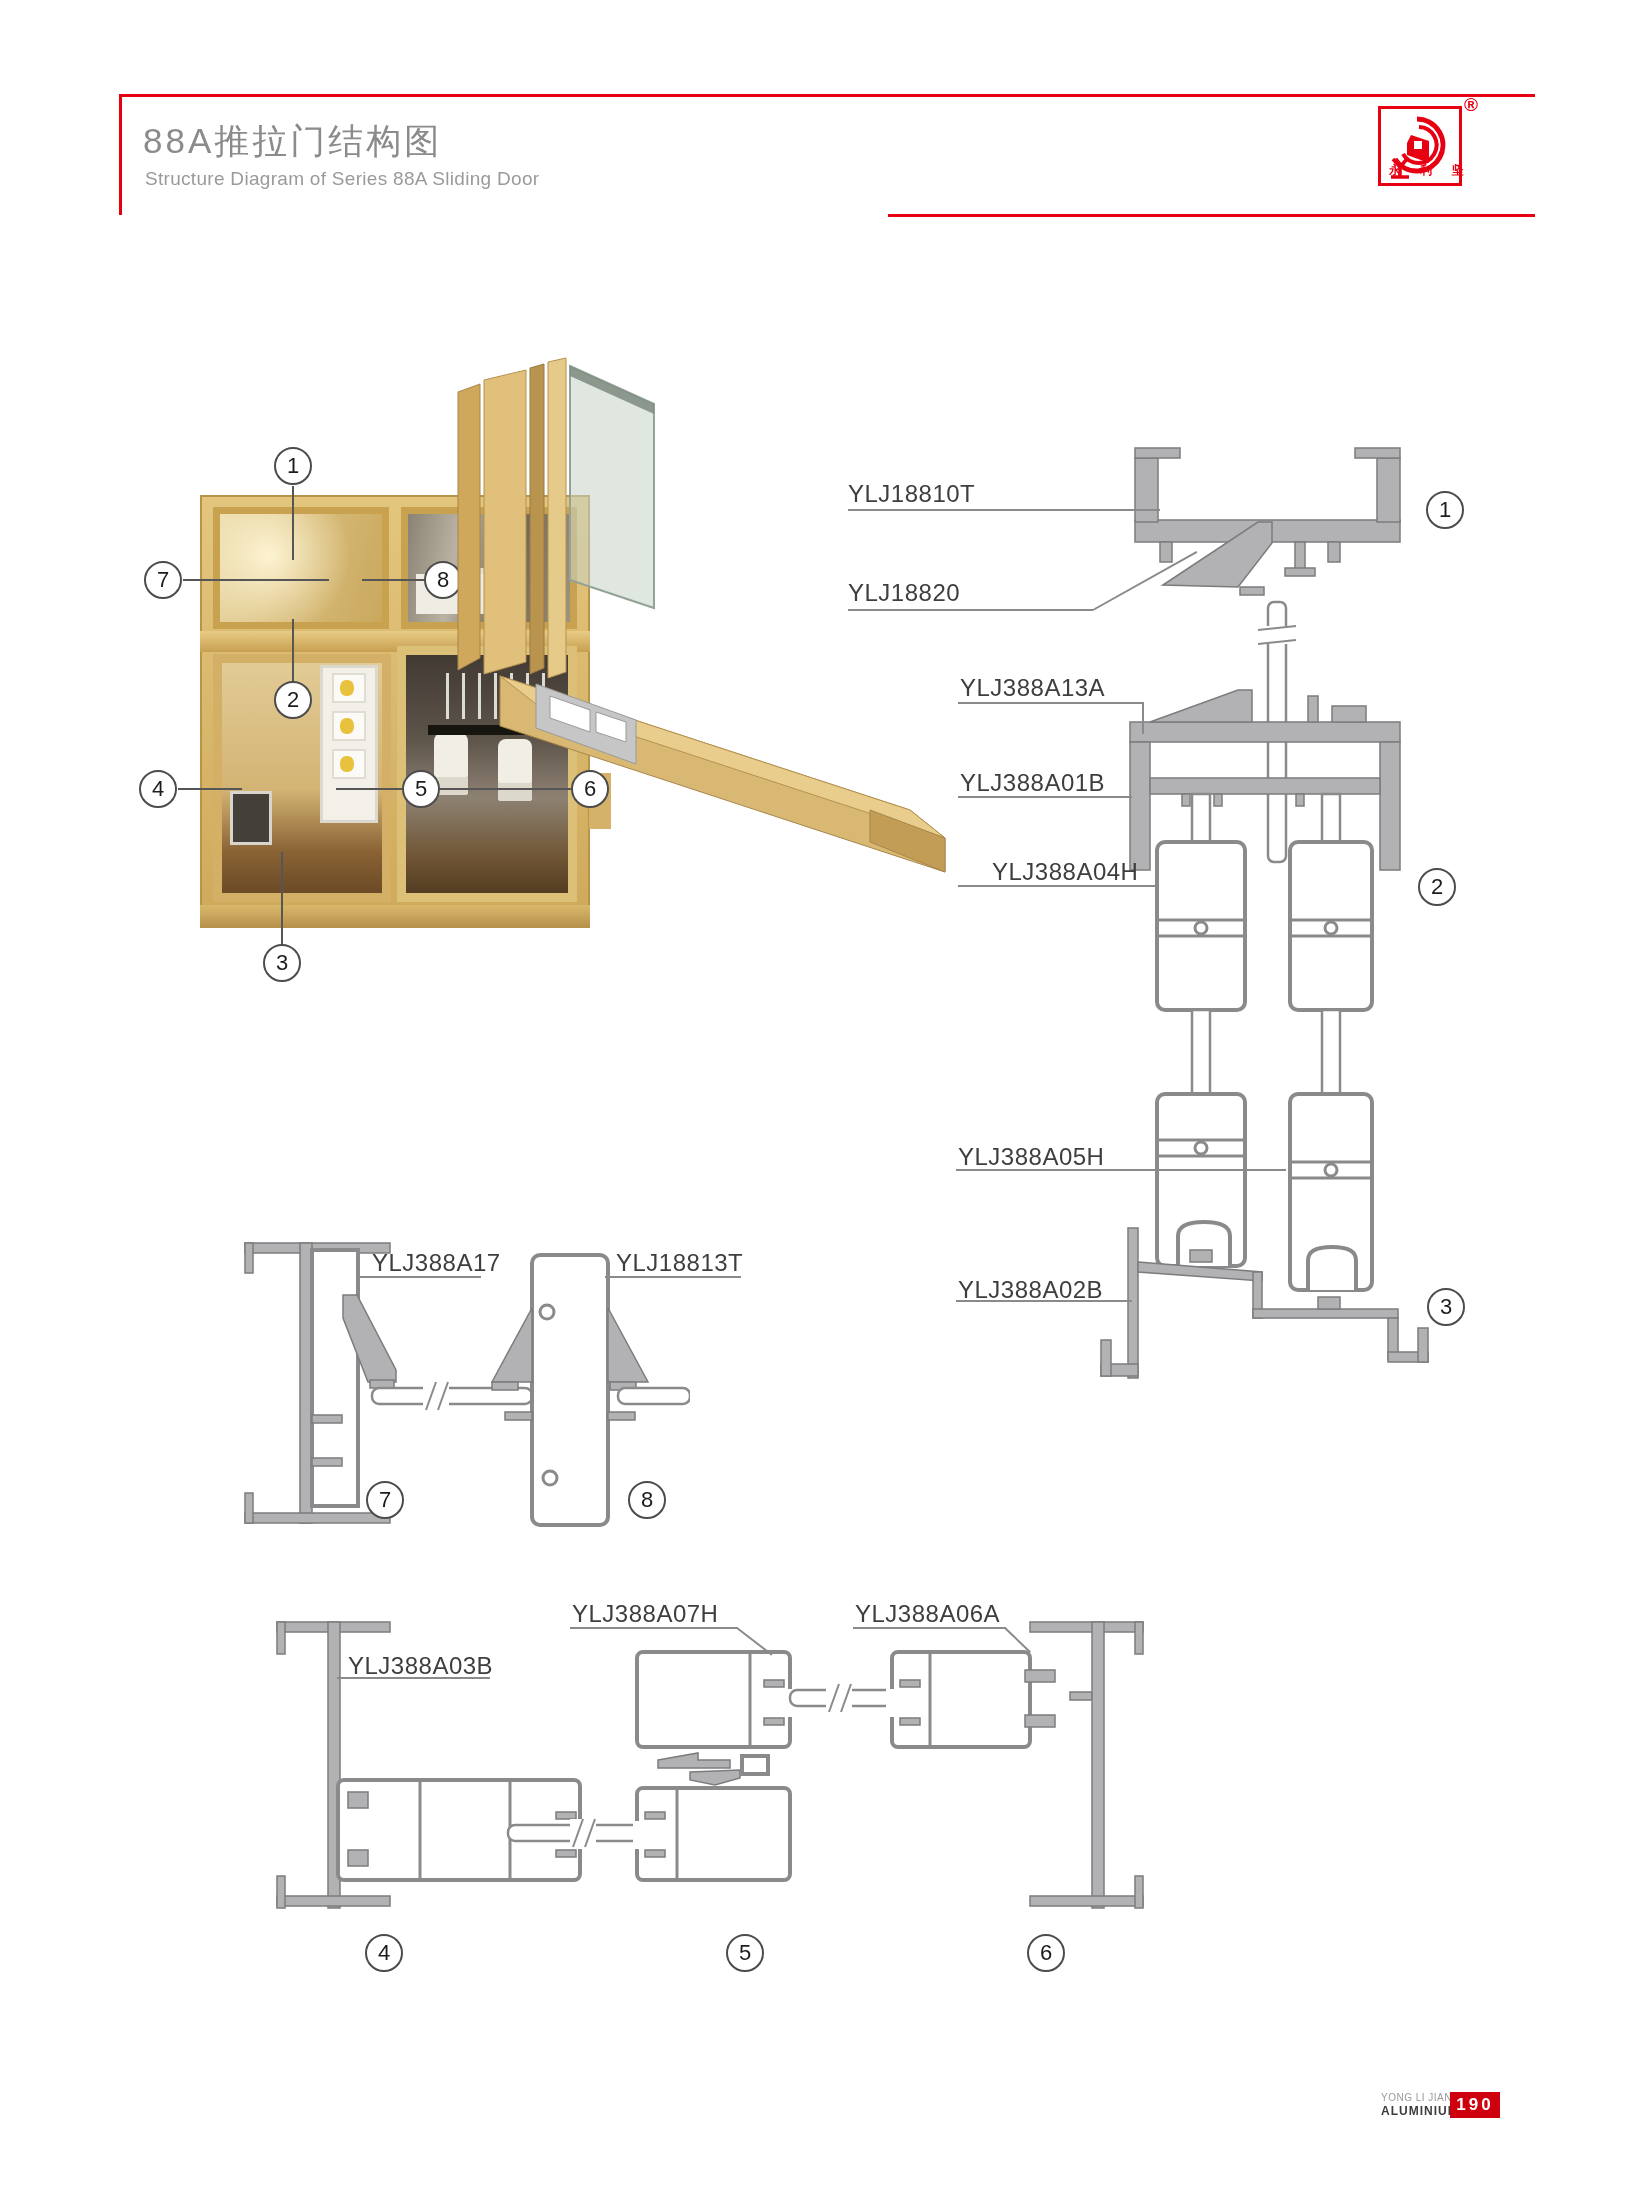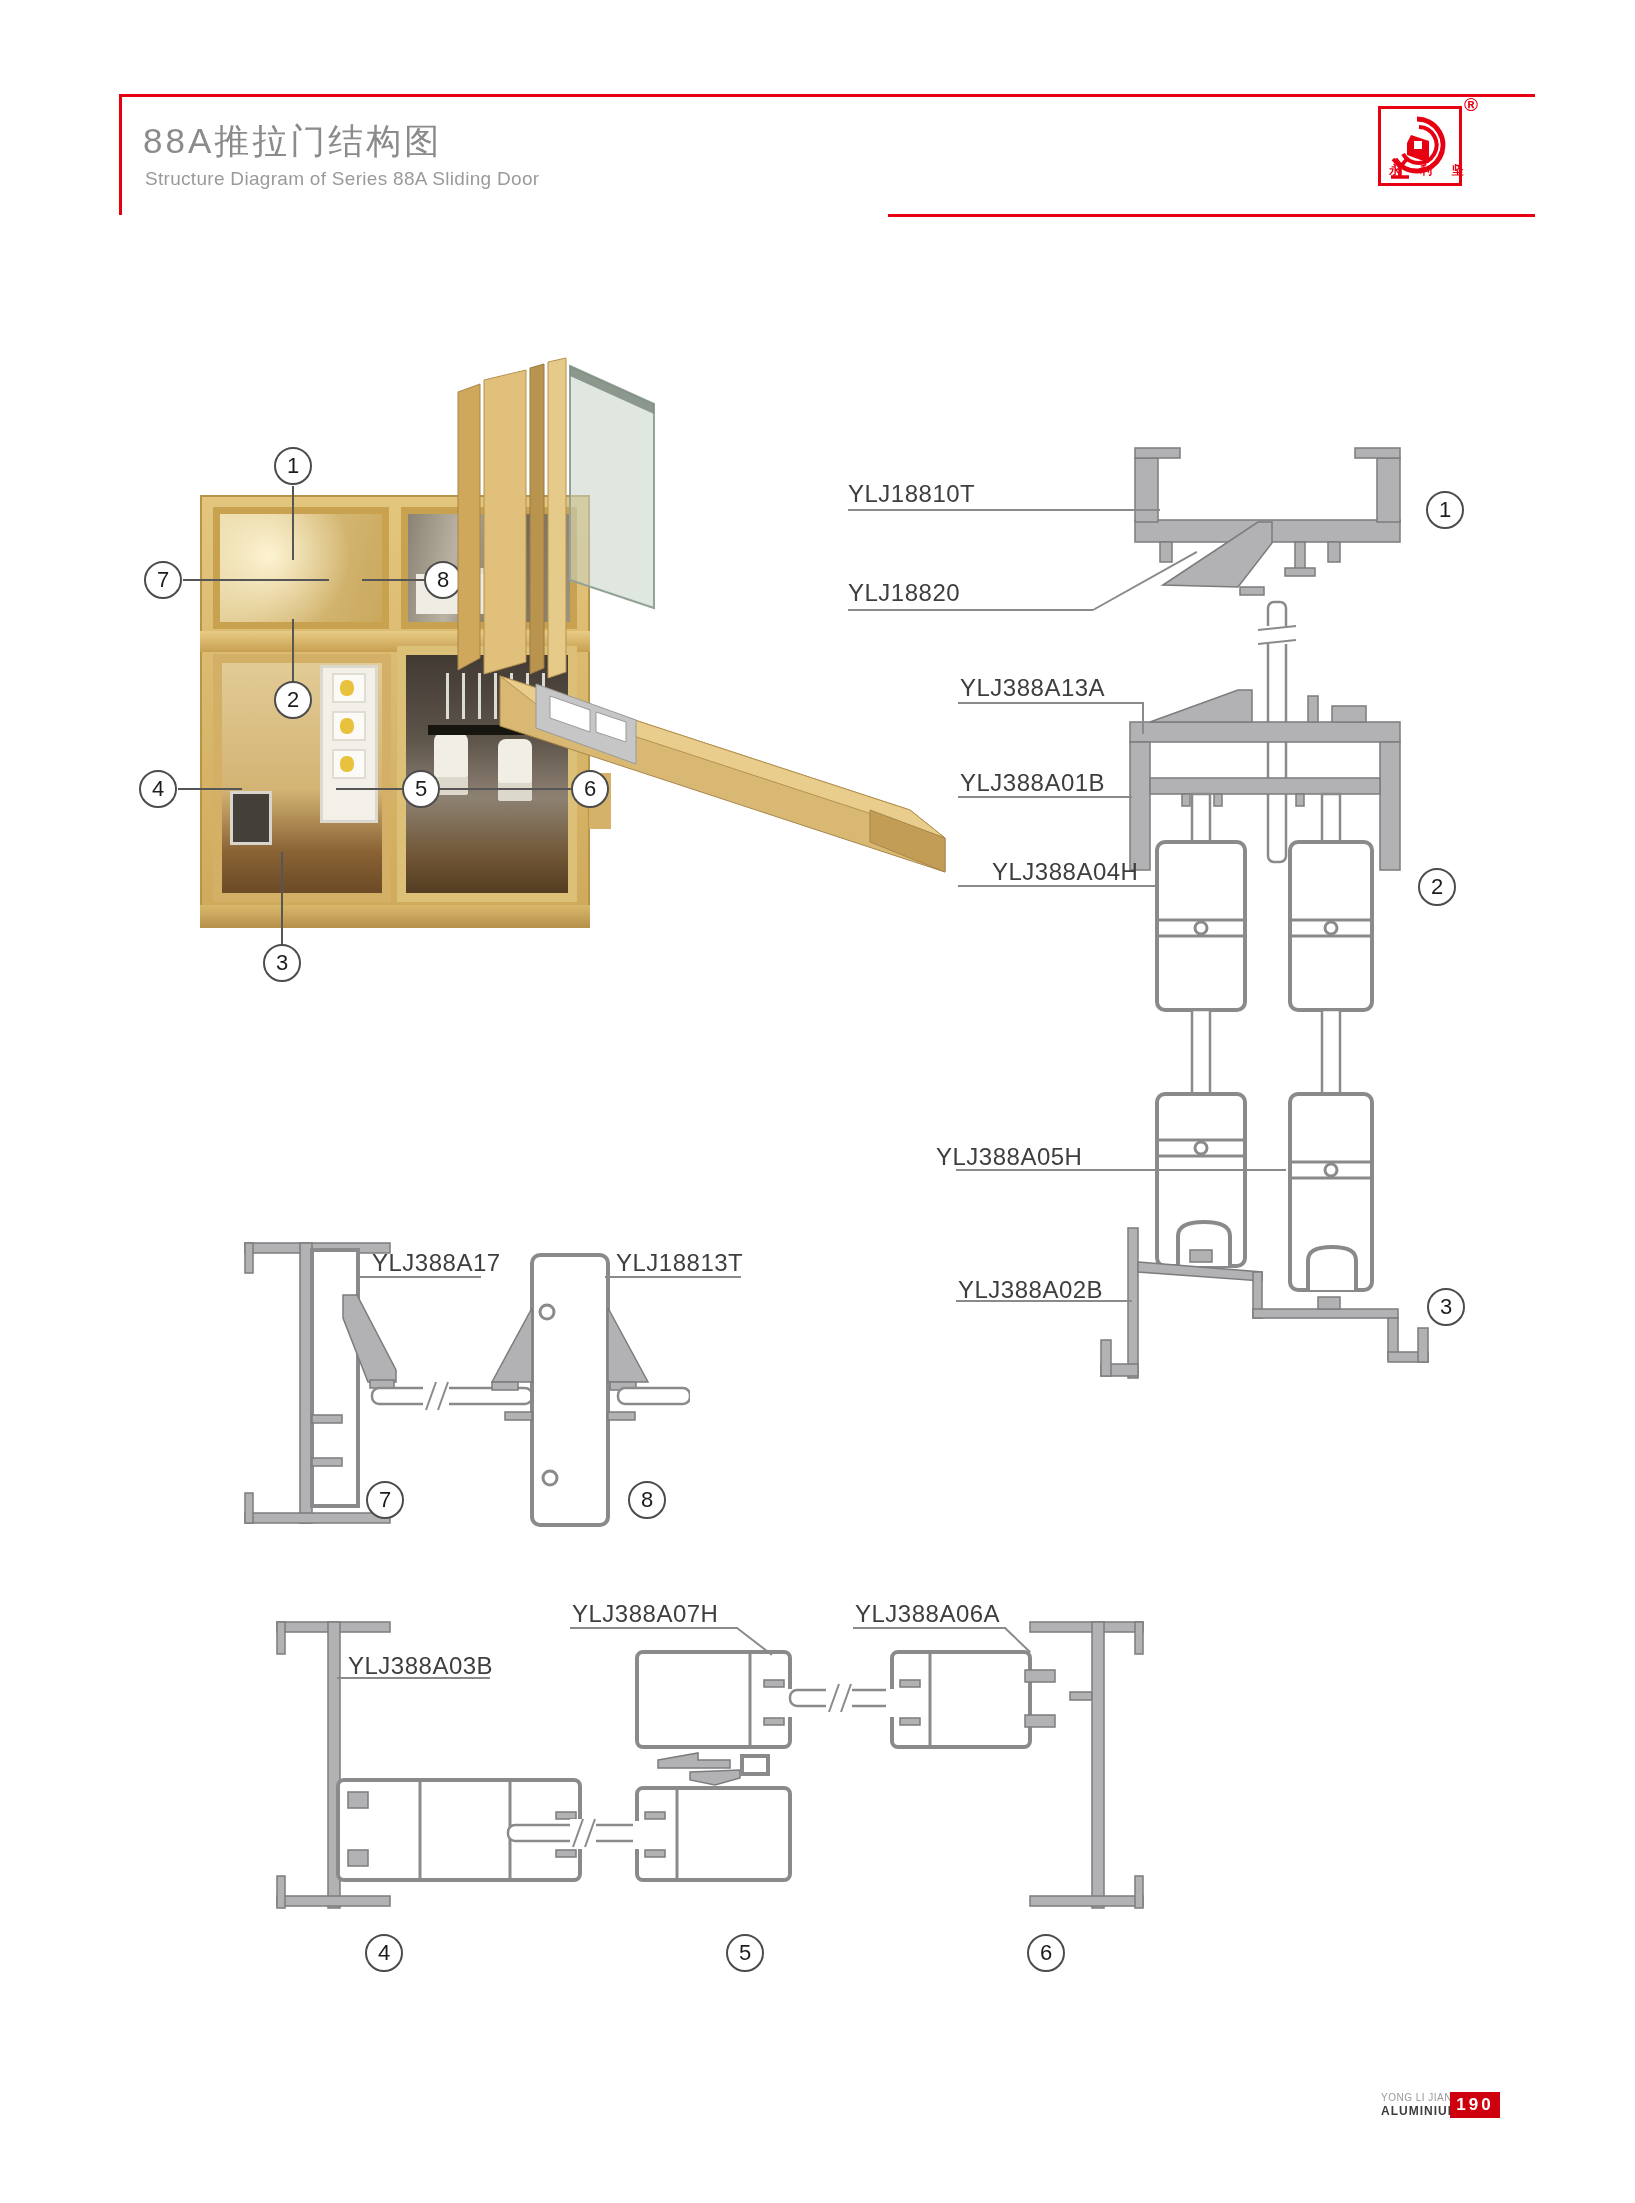--- a/index.html
+++ b/index.html
@@ -247,21 +247,21 @@
   <div class="part-label" style="left:848px;top:579px;">YLJ18820</div>
   <div class="u-line" style="left:848px;top:609px;width:245px;"></div>
   <div class="d-line" style="left:1093px;top:609px;width:119px;transform:rotate(-29.2deg);"></div>
   <div class="part-label" style="left:960px;top:674px;">YLJ388A13A</div>
   <div class="u-line" style="left:958px;top:702px;width:186px;"></div>
   <div class="v-line" style="left:1142px;top:702px;height:32px;"></div>
   <div class="part-label" style="left:960px;top:769px;">YLJ388A01B</div>
   <div class="u-line" style="left:958px;top:796px;width:174px;"></div>
   <div class="part-label" style="left:960px;top:858px;margin-left:32px;">YLJ388A04H</div>
   <div class="u-line" style="left:958px;top:885px;width:200px;"></div>
-  <div class="part-label" style="left:936px;top:1143px;">YLJ388A05H</div>
+  <div class="part-label" style="left:958px;top:1143px;">YLJ388A05H</div>
   <div class="u-line" style="left:956px;top:1169px;width:330px;"></div>
   <div class="part-label" style="left:958px;top:1276px;">YLJ388A02B</div>
   <div class="u-line" style="left:956px;top:1300px;width:176px;"></div>
 
   <div class="callout" style="left:1426px;top:491px;">
       <span>1</span>
     </div>
   <div class="callout" style="left:1418px;top:868px;">
       <span>2</span>
     </div>

